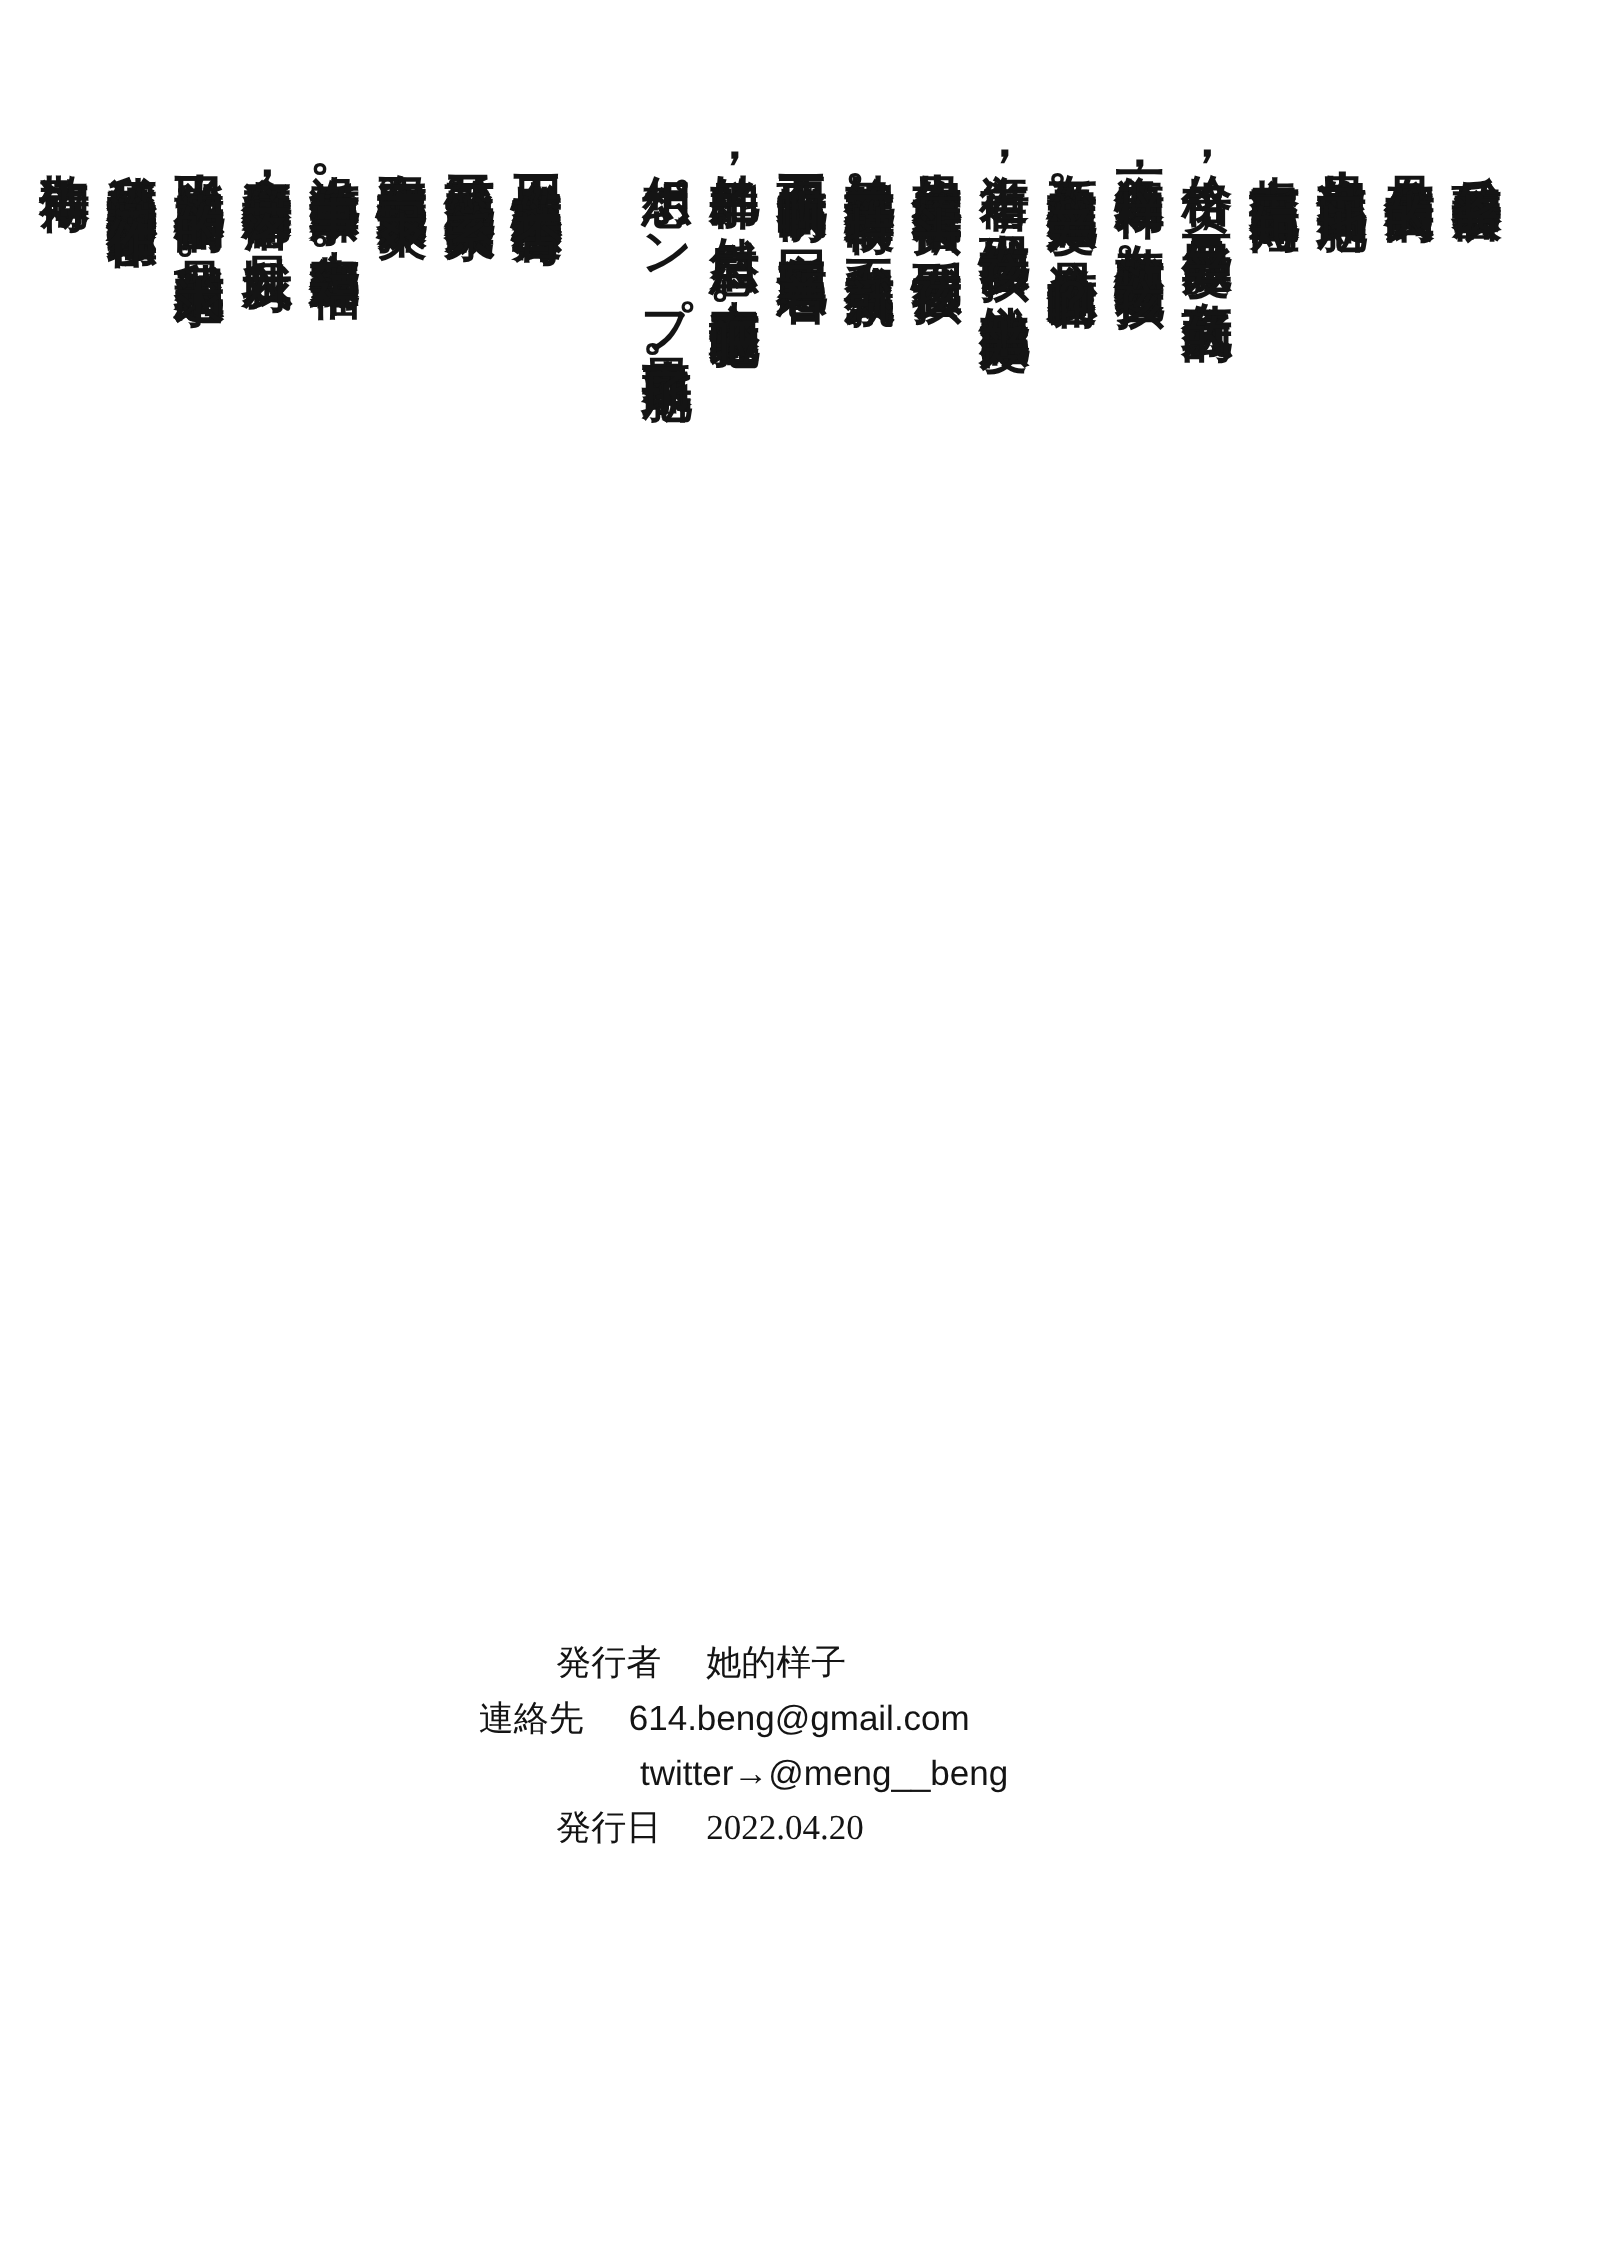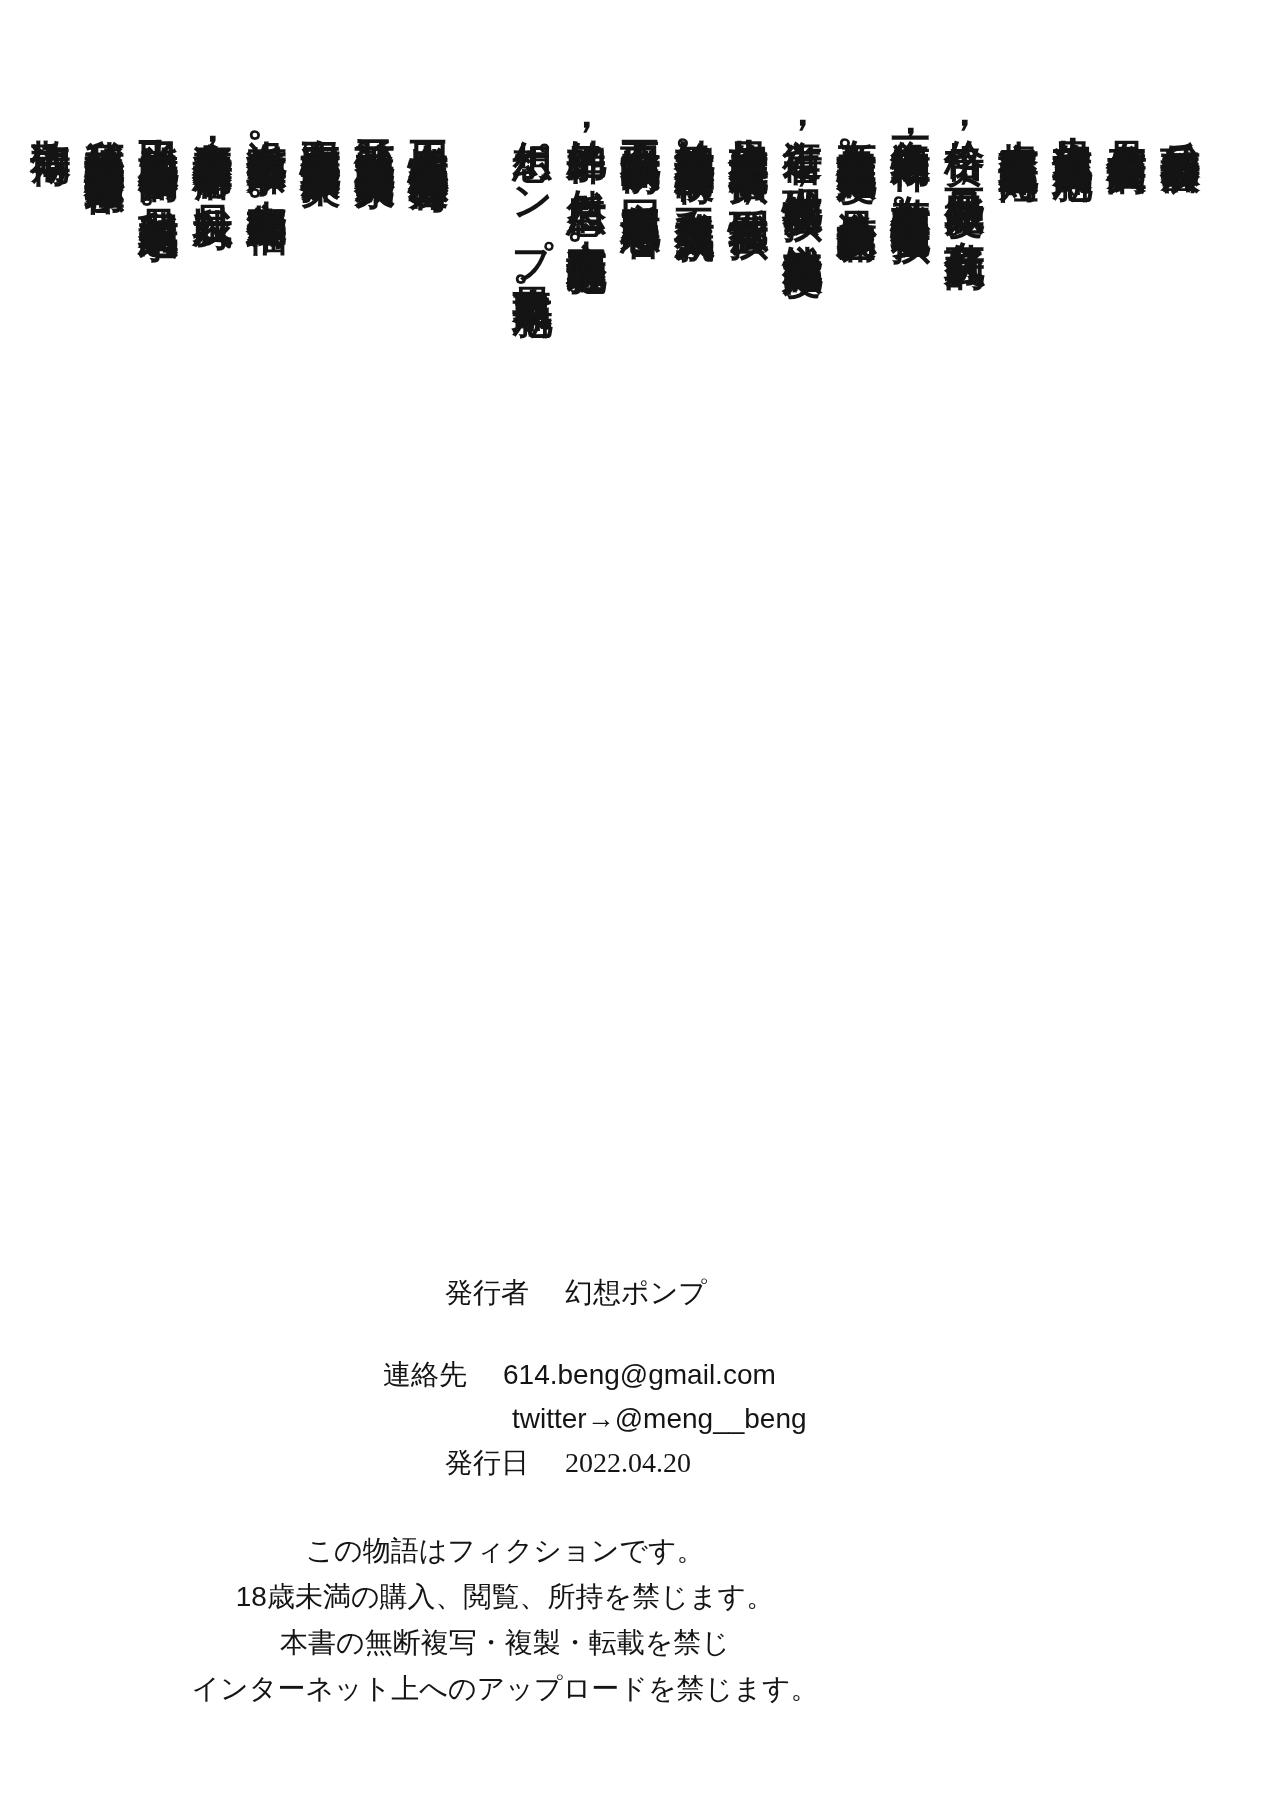--- a/index.html
+++ b/index.html
@@ -35,21 +35,21 @@
     display:flex;
     align-items:baseline;
     white-space:nowrap;
     font-size:28px;
     line-height:34px;
     font-weight:400;
   }
   .colophon-label { display:inline-block; min-width:84px; }
   .colophon-value { margin-left:36px; }
   .colophon-value.no-label { margin-left:14px; }
-  .row-publisher { left:445px; top:1276px; }
+  .row-publisher { left:445px; top:1313px; }
   .row-contact   { left:383px; top:1358px;justify-content:flex-end; }
   .row-twitter   { left:498px; top:1402px; }
   .row-date      { left:445px; top:1446px;font-family:Liberation Serif, serif; }
 
   
   .notice {
     position:absolute;
     left:0; top:1528px;
     width:1010px;
     text-align:center;
@@ -88,35 +88,29 @@
       <p>麻衣酱所居住的偏僻村落，是以我对</p>
       <p>飞田新地的感想为基础创作的，是我对理想的追求。</p>
       <p>我还想继续以这个偏僻村落为背景继续创作，</p>
       <p>敬请期待！</p>
     </section>
   </div>
 
   <div>
     <div class="colophon-row row-publisher">
       <span class="colophon-label">発行者</span>
-      <span class="colophon-value">幻想ポンプ</span>
+      <span class="colophon-value">她的样子</span>
     </div>
     <div class="colophon-row row-contact">
       <span class="colophon-label">連絡先</span>
       <span class="colophon-value">614.beng@gmail.com</span>
     </div>
     <div class="colophon-row row-twitter">
       <span class="colophon-value no-label">twitter→@meng__beng</span>
     </div>
     <div class="colophon-row row-date">
       <span class="colophon-label">発行日</span>
       <span class="colophon-value">2022.04.20</span>
     </div>
   </div>
 
-  <div class="notice">
-    <p>この物語はフィクションです。</p>
-    <p>18歳未満の購入、閲覧、所持を禁じます。</p>
-    <p>本書の無断複写・複製・転載を禁じ</p>
-    <p>インターネット上へのアップロードを禁じます。</p>
-  </div>
 
 </div>
 
 </body></html>

